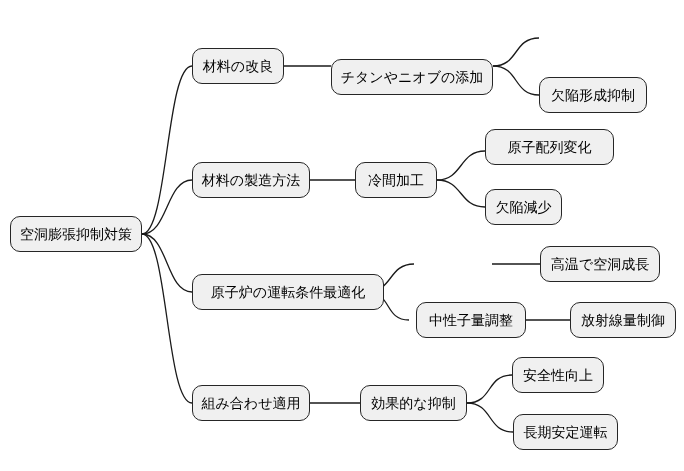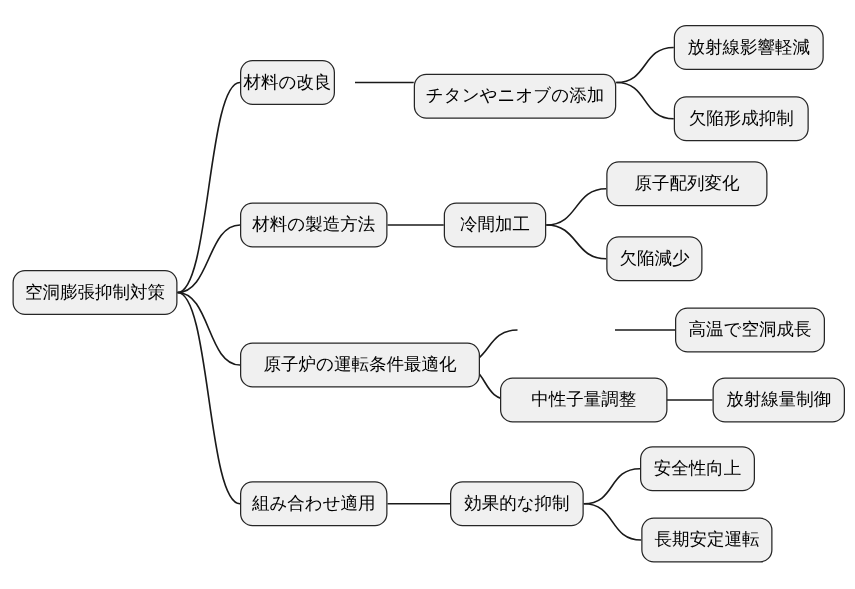--- a/index.html
+++ b/index.html
@@ -57,32 +57,31 @@
       <path d="M367,292 C392.2,292 383.8,320 409,320" fill="none" stroke="#1a1a1a" stroke-width="1.3"></path>
       <path d="M519,320 C545,320 544,320 570,320" fill="none" stroke="#1a1a1a" stroke-width="1.3"></path>
       <path d="M142,234 C168,234 166,403 192,403" fill="none" stroke="#1a1a1a" stroke-width="1.3"></path>
       <path d="M310,403 C336,403 334,403 360,403" fill="none" stroke="#1a1a1a" stroke-width="1.3"></path>
       <path d="M467,403 C493,403 486,375 512,375" fill="none" stroke="#1a1a1a" stroke-width="1.3"></path>
       <path d="M467,403 C493,403 487,432 513,432" fill="none" stroke="#1a1a1a" stroke-width="1.3"></path>
     </svg>
 
   <div class="node" style="left:10px;  top:216px; width:132px;">空洞膨張抑制対策</div>
 
-  <div class="node" style="left:192px; top:48px;  width:76px;">材料の改良</div>
+  <div class="node" style="left:192px; top:48px;  width:92px;">材料の改良</div>
   <div class="node" style="left:331px; top:48px;  width:162px;margin-top:11px;">チタンやニオブの添加</div>
-  <div class="node" style="left:539px; top:20px;  width:120px;">放射線影響軽減</div>
   <div class="node" style="left:539px; top:77px;  width:108px;">欠陥形成抑制</div>
 
   <div class="node" style="left:192px; top:162px; width:118px;">材料の製造方法</div>
   <div class="node" style="left:355px; top:162px; width:82px;">冷間加工</div>
   <div class="node" style="left:485px; top:129px; width:129px;">原子配列変化</div>
   <div class="node" style="left:485px; top:189px; width:77px;">欠陥減少</div>
 
   <div class="node" style="left:192px; top:274px; width:192px;">原子炉の運転条件最適化</div>
   <div class="node" style="left:540px; top:246px; width:120px;">高温で空洞成長</div>
-  <div class="node" style="left:400px; top:302px; width:134px;">中性子量調整</div>
+  <div class="node" style="left:416px; top:302px; width:110px;">中性子量調整</div>
   <div class="node" style="left:570px; top:302px; width:106px;">放射線量制御</div>
 
   <div class="node" style="left:192px; top:385px; width:118px;">組み合わせ適用</div>
   <div class="node" style="left:360px; top:385px; width:107px;">効果的な抑制</div>
   <div class="node" style="left:512px; top:357px; width:92px;">安全性向上</div>
   <div class="node" style="left:513px; top:414px; width:105px;">長期安定運転</div>
 </div>
 
 </body></html>

